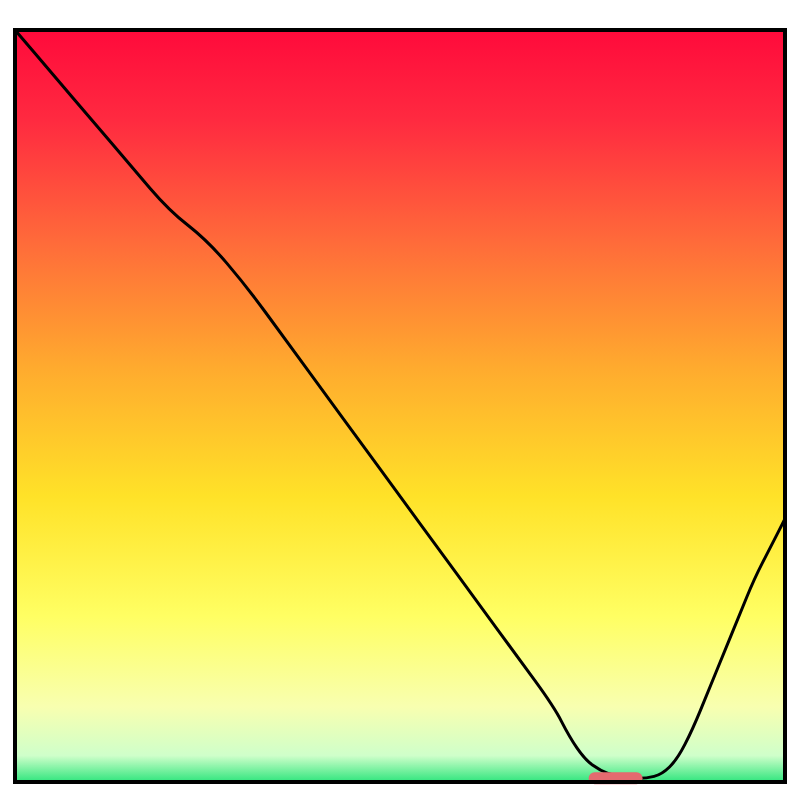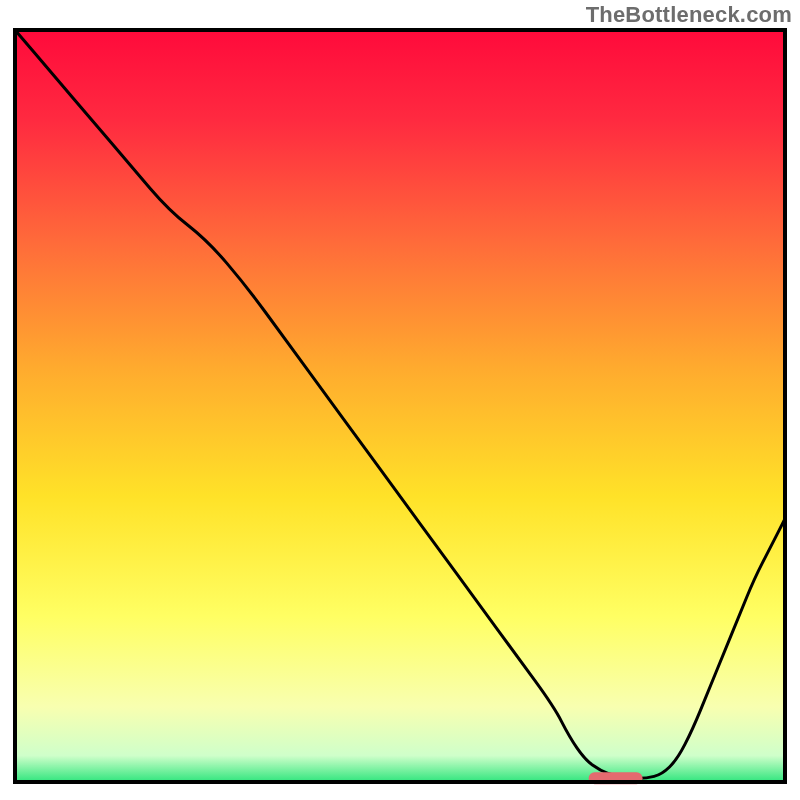--- a/index.html
+++ b/index.html
@@ -26,21 +26,20 @@
     letter-spacing: 0.2px;
   }
   svg {
     display: block;
   }
 </style>
 </head>
 <body>
 
 <div class="canvas-wrap">
-  <div class="attribution">TheBottleneck.com</div>
 
   <svg id="chart-svg" width="800" height="800" viewBox="0 0 800 800">
     <defs>
       <linearGradient id="bg-grad" x1="0" y1="0" x2="0" y2="1">
           <stop offset="0%" stop-color="#ff0a3b"></stop>
           <stop offset="12%" stop-color="#ff2a40"></stop>
           <stop offset="28.000000000000004%" stop-color="#ff6a3a"></stop>
           <stop offset="45%" stop-color="#ffab2e"></stop>
           <stop offset="62%" stop-color="#ffe228"></stop>
           <stop offset="78%" stop-color="#ffff63"></stop>

